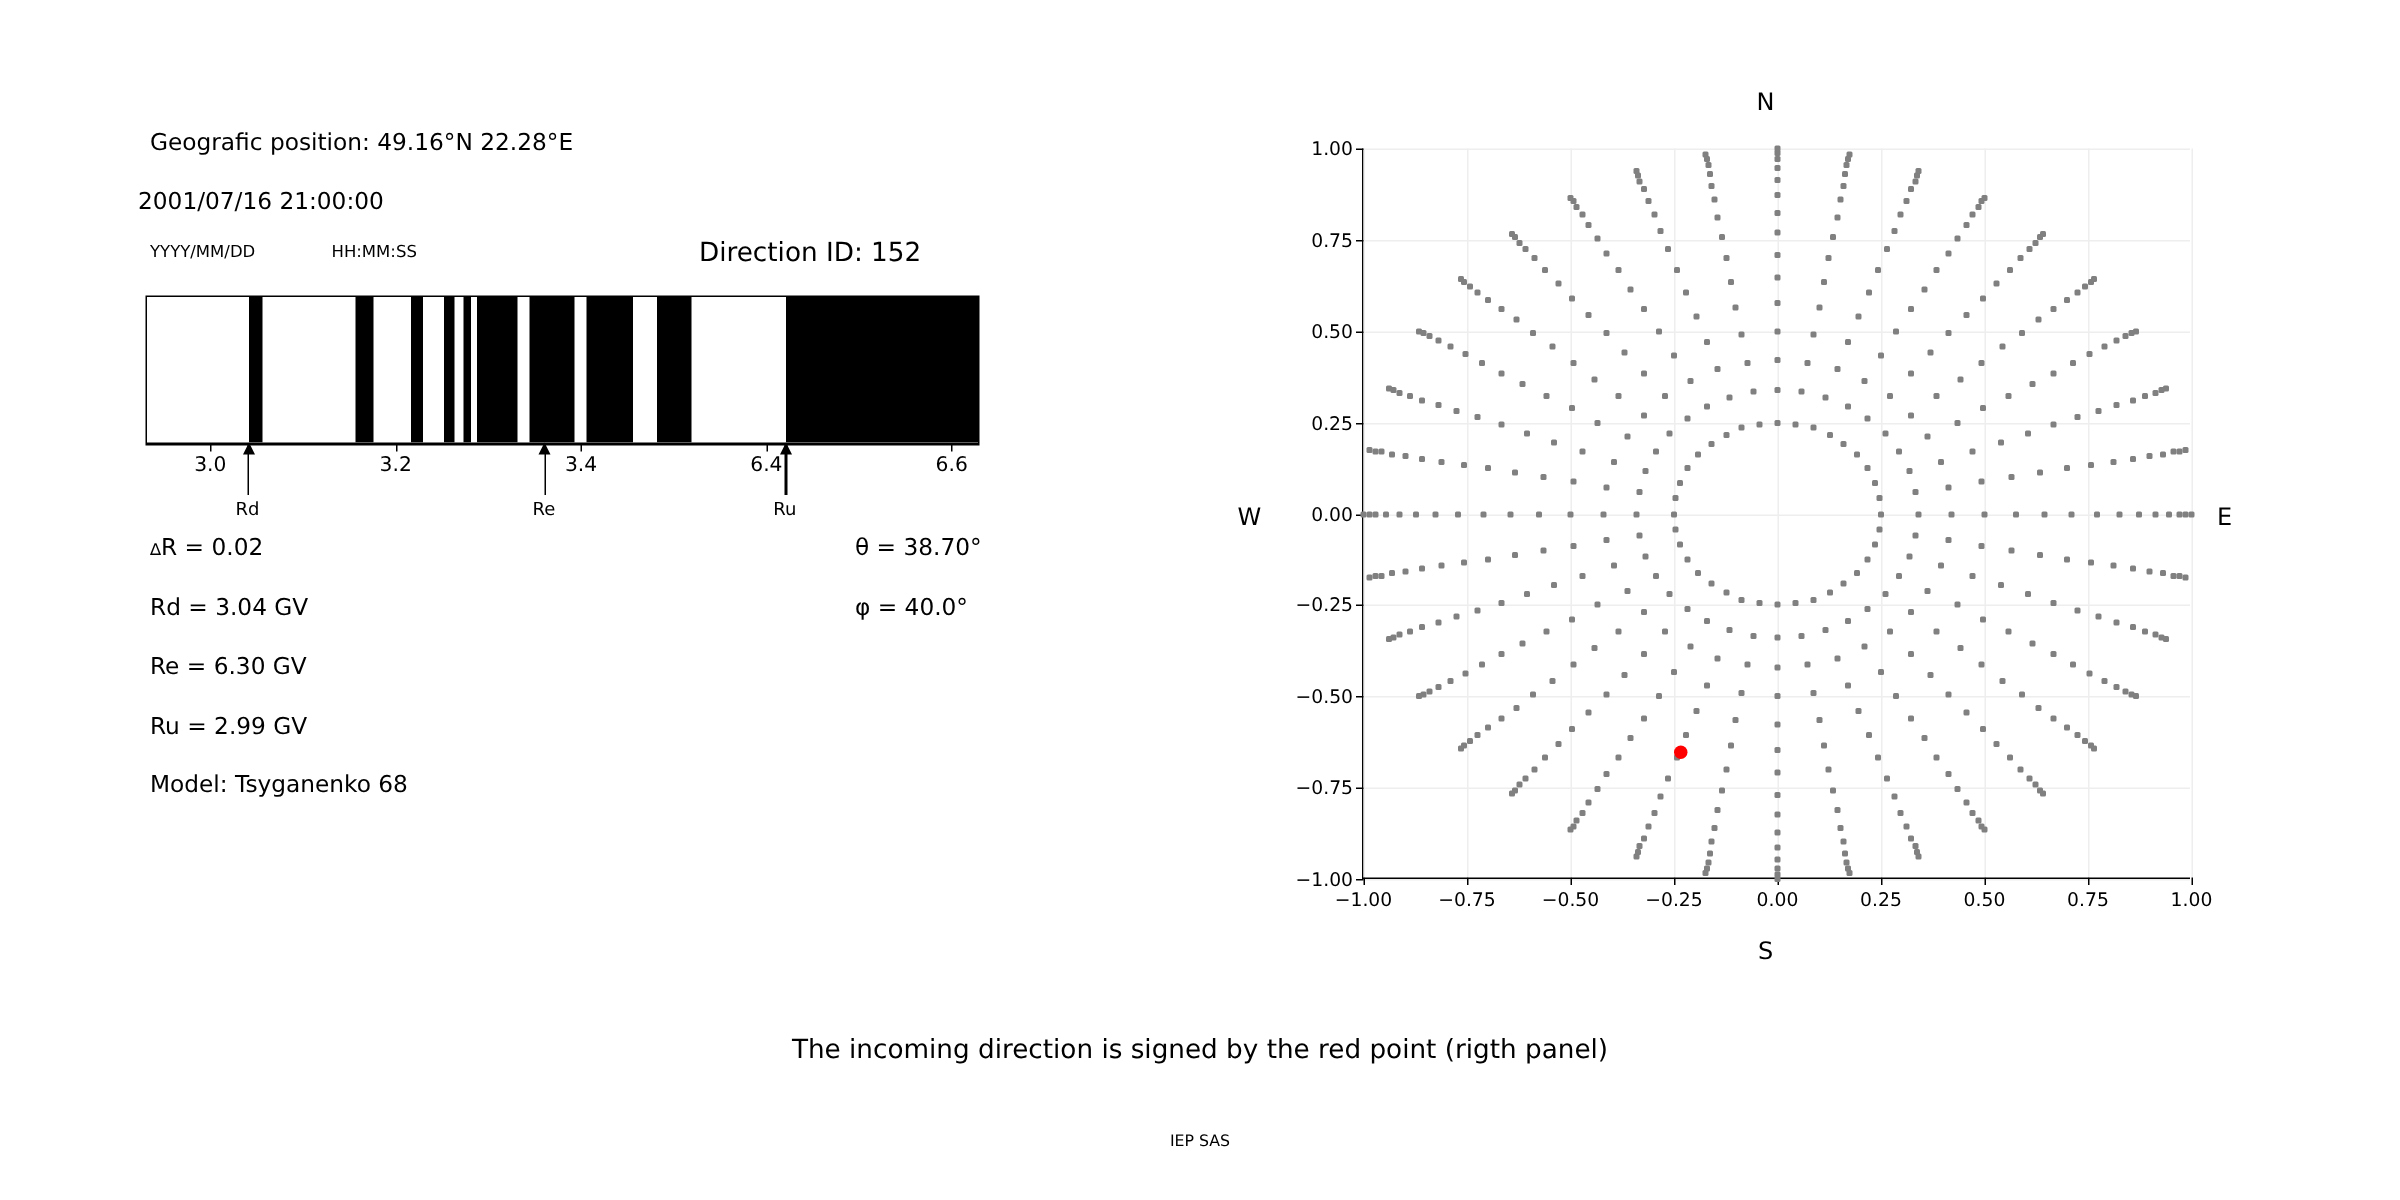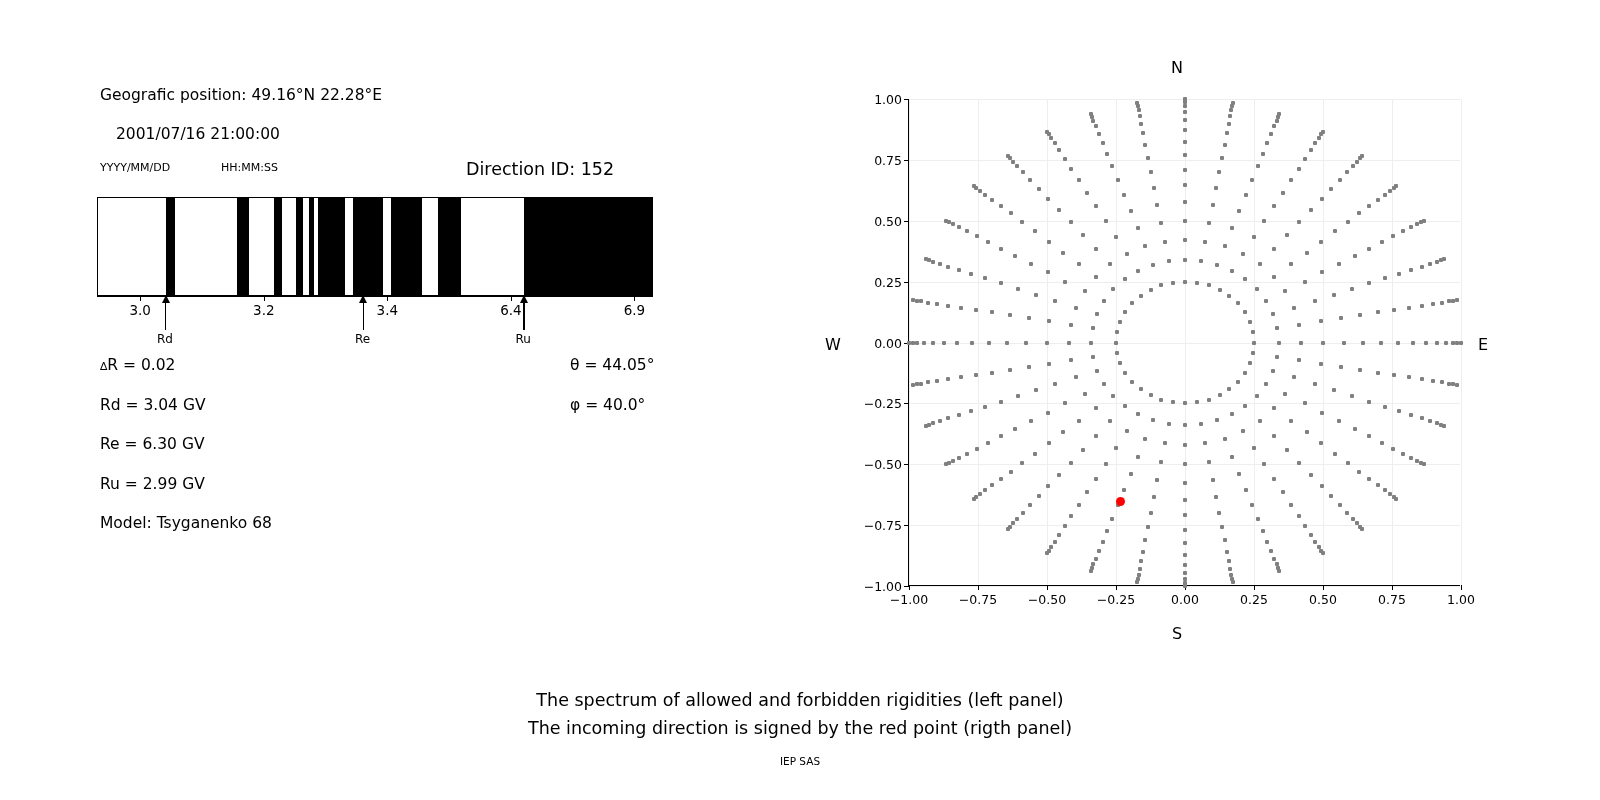--- a/index.html
+++ b/index.html
@@ -8,21 +8,21 @@
     font-family:"DejaVu Sans","Liberation Sans",sans-serif;
     color:#000000;position:relative;overflow:hidden;
   }
   .abs{position:absolute;}
 
   
   #left-panel{left:0;top:0;width:760px;height:620px;}
 
   .info-line{font-size:15.5px;color:#000;white-space:nowrap;}
   #geo-position{left:100px;top:86px;}
-  #datetime{left:116px;top:125px;text-align:right;}
+  #datetime{left:92px;top:125px;text-align:right;}
   #fmt-date{left:100px;top:161px;font-size:11px;}
   #fmt-time{left:221px;top:161px;font-size:11px;}
   #direction-id{left:466px;top:159px;font-size:17.5px;}
 
   
   #spectrum-wrap{left:97px;top:197px;width:556px;height:99px;}
   #spectrum-bar{
     position:absolute;left:0;top:0;width:556px;height:99px;
     border:1px solid #000;box-sizing:border-box;background:#ffffff;
     overflow:hidden;
@@ -116,21 +116,21 @@
     <div id="axis-line"></div>
   <div class="tick" style="left: 43.2444px;"></div>
       <div class="ticklabel" style="left: 43.2444px;">3.0</div>
       <div class="tick" style="left: 166.8px;"></div>
       <div class="ticklabel" style="left: 166.8px;">3.2</div>
       <div class="tick" style="left: 290.356px;"></div>
       <div class="ticklabel" style="left: 290.356px;">3.4</div>
       <div class="tick" style="left: 413.911px;"></div>
       <div class="ticklabel" style="left: 413.911px;">6.4</div>
       <div class="tick" style="left: 537.467px;"></div>
-      <div class="ticklabel" style="left: 537.467px;">6.9</div>
+      <div class="ticklabel" style="left: 537.467px;">6.6</div>
       <div class="arrow-group" style="left: 67.9556px;">
         <div class="arrow-shaft"></div>
         <div class="arrow-head"></div>
         <div class="arrow-label">Rd</div>
       </div>
       <div class="arrow-group" style="left: 265.644px;">
         <div class="arrow-shaft"></div>
         <div class="arrow-head"></div>
         <div class="arrow-label">Re</div>
       </div>
@@ -140,21 +140,21 @@
         <div class="arrow-label">Ru</div>
       </div>
     </div>
 
   <div class="abs param" id="p-dR"><span class="dR-delta">∆</span><span>R = 0.02</span></div>
 
   <div class="abs param" id="p-Rd">Rd = 3.04 GV</div>
   <div class="abs param" id="p-Re">Re = 6.30 GV</div>
   <div class="abs param" id="p-Ru">Ru = 2.99 GV</div>
   <div class="abs param" id="p-model">Model: Tsyganenko 68</div>
-  <div class="abs param" id="p-theta">θ = 44.05°</div>
+  <div class="abs param" id="p-theta">θ = 38.70°</div>
   <div class="abs param" id="p-phi">φ = 40.0°</div>
 </div>
 
 <div class="abs" id="right-panel">
   <div id="plot-frame">
       <div class="grid-v" style="left: 0px;"></div>
       <div class="grid-v" style="left: 69px;"></div>
       <div class="grid-v" style="left: 138px;"></div>
       <div class="grid-v" style="left: 207px;"></div>
       <div class="grid-v" style="left: 276px;"></div>
@@ -750,16 +750,15 @@
       <div id="red-point" style="left: 206.64px; top: 398.493px;"></div>
     </div>
 </div>
 
 <div class="abs compass" id="compass-n">N</div>
 <div class="abs compass" id="compass-s">S</div>
 <div class="abs compass" id="compass-w">W</div>
 <div class="abs compass" id="compass-e">E</div>
 
 <div class="abs" id="caption">
-  <div class="cap-line">The spectrum of allowed and forbidden rigidities (left panel)</div>
   <div class="cap-line">The incoming direction is signed by the red point (rigth panel)</div>
 </div>
 <div class="abs" id="footer">IEP SAS</div>
 
 </body></html>

